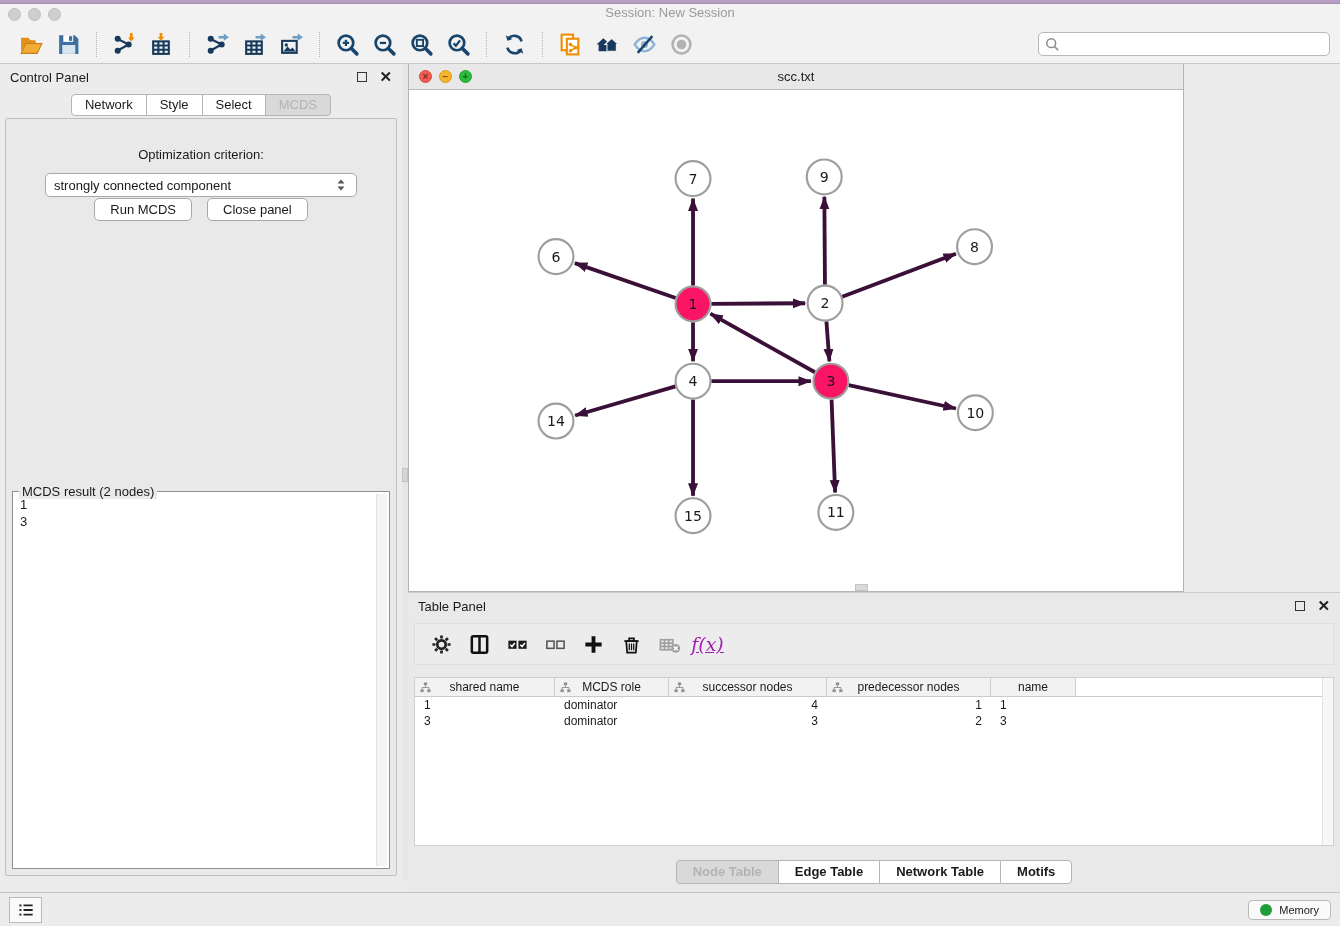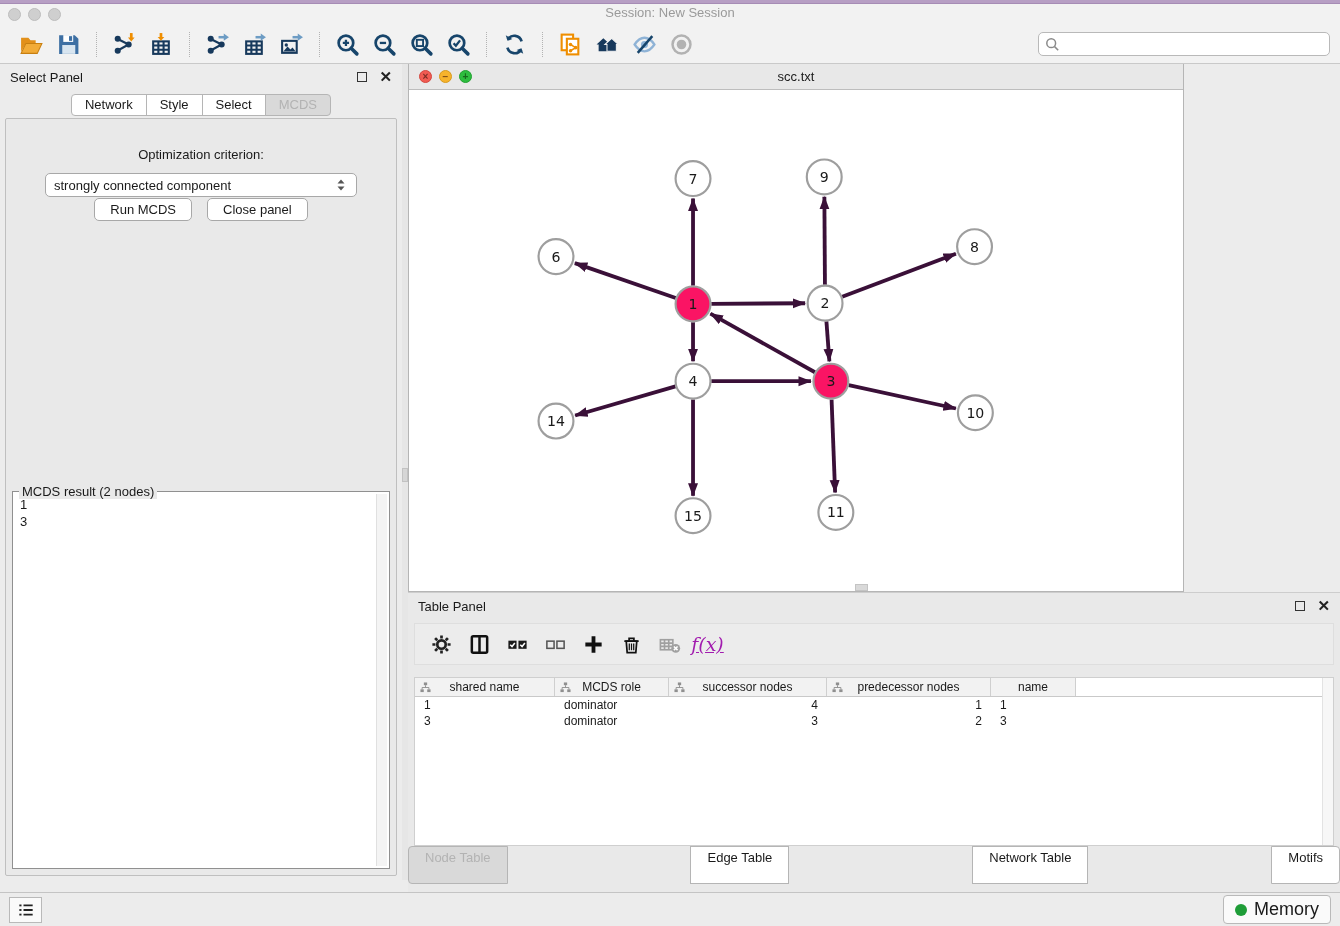--- a/index.html
+++ b/index.html
@@ -93,31 +93,31 @@
   .tb2btn svg { width:23px; height:23px; }
   .tb2btn .fx { font-family:"DejaVu Serif","Liberation Serif",serif; font-style:italic; font-size:19px; color:#a21caf;text-decoration:underline; }
   #tbl-wrap { position:absolute; left:6px; right:6px; top:84px; bottom:46px; background:#fff; border:1px solid #cfcfcf; }
   #tbl-header { display:flex; height:19px; border-bottom:1px solid #c9c9c9; }
   .th { position:relative; background:#f2f2f2; border-right:1px solid #cfcfcf; font-size:12px;
         display:flex; align-items:center; justify-content:center; cursor:default; }
   .th svg.tree { position:absolute; left:5px; top:4px; width:11px; height:11px; }
   .tr { display:flex; height:16px; align-items:center; }
   .td { font-size:12px; padding:0 9px; overflow:hidden; white-space:nowrap; }
   #tbl-vscroll { position:absolute; right:0; top:0; bottom:0; width:11px; background:#f7f7f7; border-left:1px solid #e3e3e3; }
-  #tbl-tabs { position:absolute; left:0; right:0; bottom:8px; display:flex; justify-content:space-between; height:38px; }
+  #tbl-tabs { position:absolute; left:0; right:0; bottom:8px; display:flex; justify-content:center; height:24px;font-weight:bold; }
   #tbl-tabs .tab { padding:3px 16px; }
 
   
   #status-bar { position:absolute; left:0; bottom:0; width:100%; height:34px; background:#ececec;
                 border-top:1px solid #c4c4c4; display:flex; align-items:center; padding:0 9px; }
   #list-btn { width:33px; height:26px; background:#fafafa; border:1px solid #b9b9b9; display:flex;
               align-items:center; justify-content:center; }
   #list-btn svg { width:20px; height:20px; }
   #memory-btn { margin-left:auto; display:flex; align-items:center; gap:7px; background:#fafafa;
-                border:1px solid #b9b9b9; border-radius:4px; padding:3px 11px; font-size:18px; }
+                border:1px solid #b9b9b9; border-radius:4px; padding:3px 11px; font-size:11px; }
   #memory-dot { width:12px; height:12px; border-radius:50%; }
 </style>
 </head>
 <body>
 
 <div id="app">
 
   <div id="titlebar">
     <div id="accent-strip"></div>
     <div class="traffic">
@@ -283,21 +283,21 @@
         <path d="M9.6 9.6l3.6 3.6" stroke="#8a8a8a" stroke-width="1.5"></path>
       </svg>
       <input id="quick-search" type="text" style="">
     </div>
   </div>
 
   <div id="content">
 
     <div id="control-panel">
       <div class="panel-header">
-        <span>Select Panel</span>
+        <span>Control Panel</span>
         <span class="spacer"></span>
         <span class="float-icon"></span>
         <span class="close-icon">✕</span>
       </div>
       <div class="tabs-row" id="ctl-tabs">
           <div class="tab">Network</div>
           <div class="tab">Style</div>
           <div class="tab">Select</div>
           <div class="tab active">MCDS</div>
         </div>

